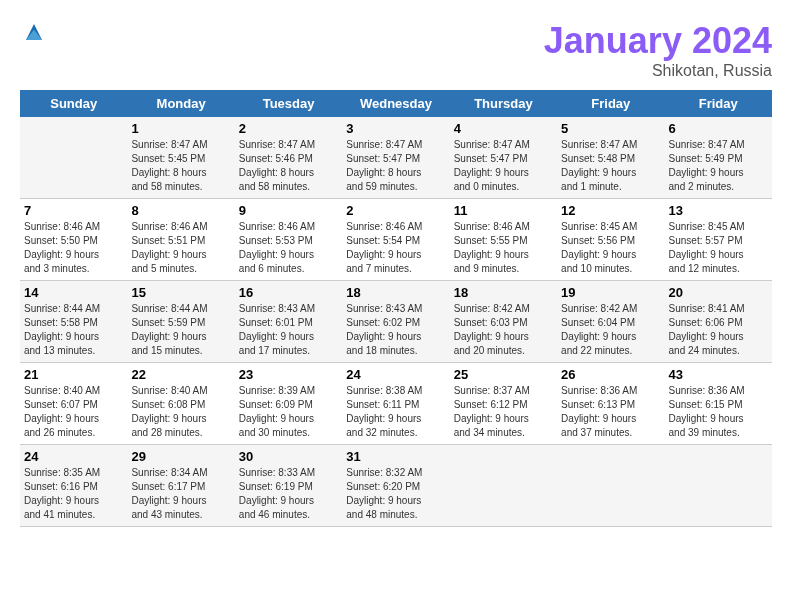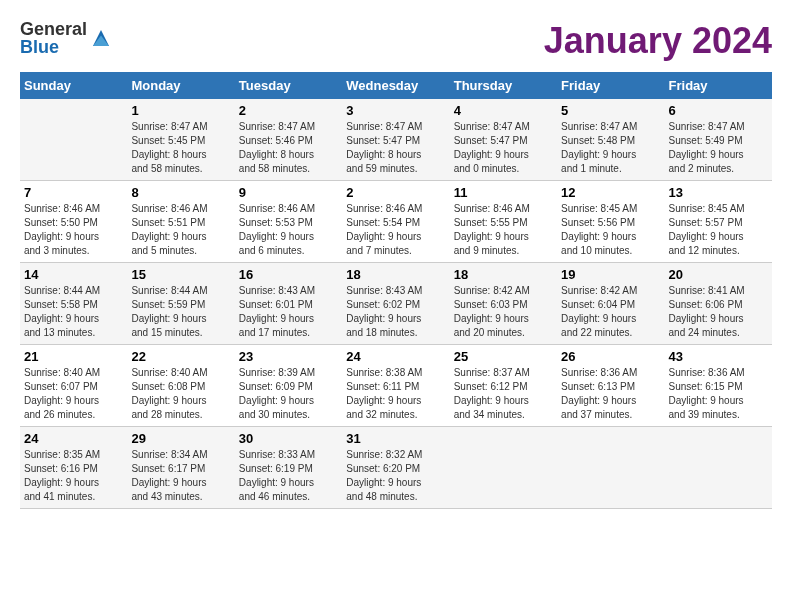--- a/index.html
+++ b/index.html
@@ -39,36 +39,36 @@
       width: 24px;
       height: 24px;
       margin-left: 2px;
     }
     .title-block {
       text-align: right;
     }
     .month-title {
       font-size: 36px;
       font-weight: bold;
-      color: #701a75;
+      color: #8b5cf6;
     }
     .location {
       font-size: 16px;
       color: #555;
     }
     table {
       width: 100%;
       border-collapse: collapse;
       font-size: 11px;
     }
     thead tr th {
       background-color: #2e74b5;
       color: #fff;
       padding: 6px 4px;
-      text-align: left;
+      text-align: center;
       font-size: 13px;
       font-weight: bold;
     }
     tbody tr {
       border-bottom: 1px solid #ccc;
     }
     tbody tr:nth-child(odd) {
       background-color: #f5f5f5;
     }
     tbody tr:nth-child(even) {
@@ -90,31 +90,28 @@
       font-size: 10px;
       color: #333;
       line-height: 1.4;
     }
   </style>
 </head>
 <body>
 
 <div class="header">
   <div class="logo">
-    <div class="logo-text">
-      <span class="logo-general">General</span>
-      <span class="logo-blue">Blue</span>
-    </div>
     <svg class="logo-icon" viewBox="0 0 30 30" xmlns="http://www.w3.org/2000/svg">
       <polygon points="5,25 15,5 25,25" fill="#1a6bb0"></polygon>
       <polygon points="5,25 15,12 25,25" fill="#4a9fd4"></polygon>
     </svg>
   </div>
   <div class="title-block">
     <div class="month-title">January 2024</div>
+    <div class="location">Shikotan, Russia</div>
   </div>
 </div>
 
 <table>
   <thead>
     <tr>
     <th>Sunday</th>
         <th>Monday</th>
         <th>Tuesday</th>
         <th>Wednesday</th>

